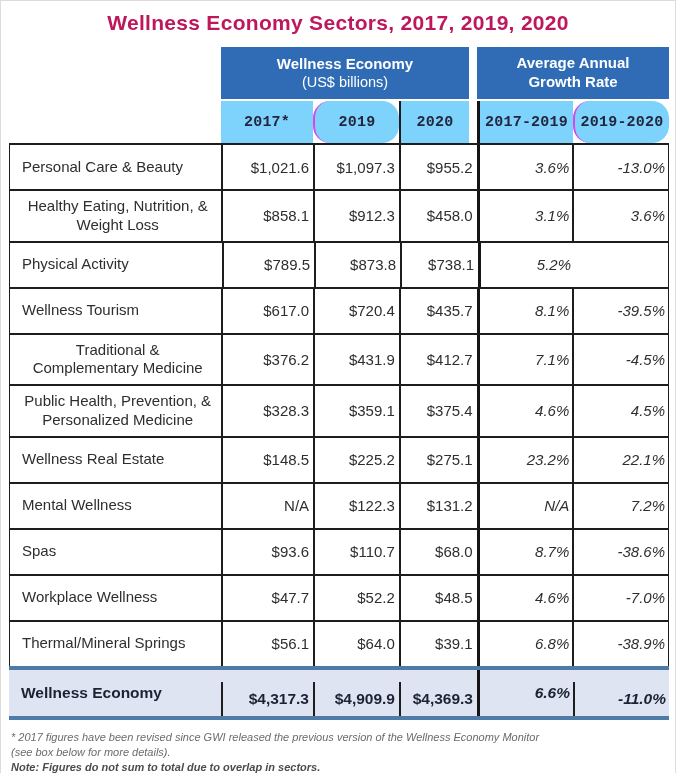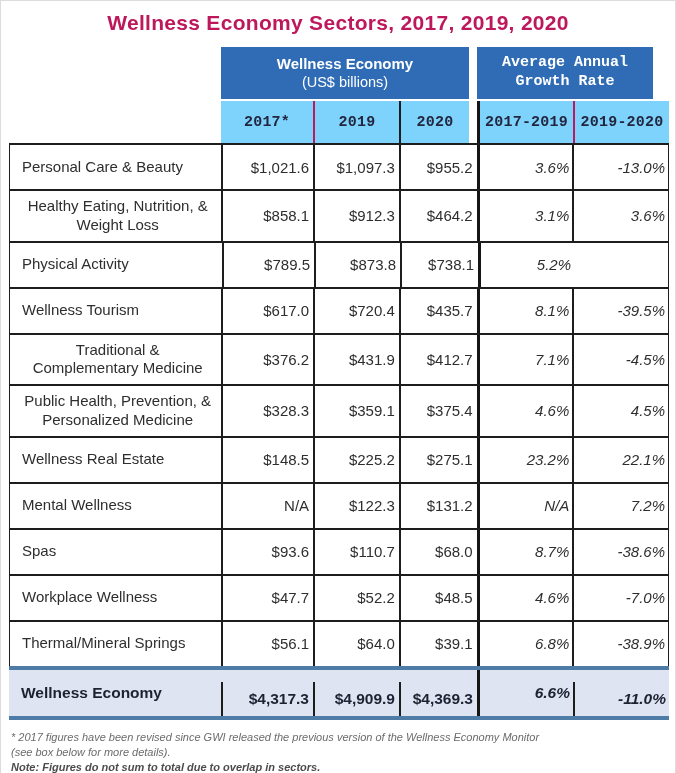--- a/index.html
+++ b/index.html
@@ -47,37 +47,37 @@
   .ghdr{
     background:#2f6cb5;
     color:#ffffff;
     flex-direction:column;
     justify-content:center;
     text-align:center;
     height:52px;
     line-height:1.25;
   }
   .g1{width:256px;border-right:8px solid #ffffff;}
-  .g2{width:176px;font-family:Liberation Mono, monospace;}
+  .g2{width:192px;}
   .gl1{font-weight:bold;font-size:15px;}
   .g1 .gl2{font-weight:normal;font-size:14.5px;}
   .g2 .gl2{font-weight:bold;font-size:15px;}
 
   
   .yhdr{
     background:#7dd3fc;
     color:#23263f;
     font-weight:bold;
     justify-content:center;
     height:42px;
     letter-spacing:0.2px;
     font-family:Liberation Mono, monospace;
   }
   .year-row .c3,
-  .year-row .c6{border-left:2px solid #be185d;}
+  .year-row .c6{border-left:2px solid #d946ef;border-radius:17px;}
   .year-row .c4{border-left:2px solid #1d1d1d;border-right:8px solid #ffffff;}
   .year-row .c5{border-left:3px solid #151515;}
 
   
   .drow{
     border-top:2px solid #1d1d1d;
     border-left:1px solid #1d1d1d;
     border-right:1px solid #1d1d1d;
     min-height:44px;
     background:#ffffff;
@@ -144,21 +144,21 @@
         <div class="cell c3 val">$1,097.3</div>
         <div class="cell c4 val">$955.2</div>
         <div class="cell c5 gro">3.6%</div>
         <div class="cell c6 gro">-13.0%</div>
       </div>
 
       <div class="drow">
         <div class="cell c1">Healthy Eating, Nutrition, &amp; Weight Loss</div>
         <div class="cell c2 val">$858.1</div>
         <div class="cell c3 val">$912.3</div>
-        <div class="cell c4 val">$464.2</div>
+        <div class="cell c4 val">$458.0</div>
         <div class="cell c5 gro">3.1%</div>
         <div class="cell c6 gro">3.6%</div>
       </div>
 
       <div class="drow">
         <div class="cell c1">Physical Activity</div>
         <div class="cell c2 val">$789.5</div>
         <div class="cell c3 val">$873.8</div>
         <div class="cell c4 val">$738.1</div>
         <div class="cell c5 gro">5.2%</div>

